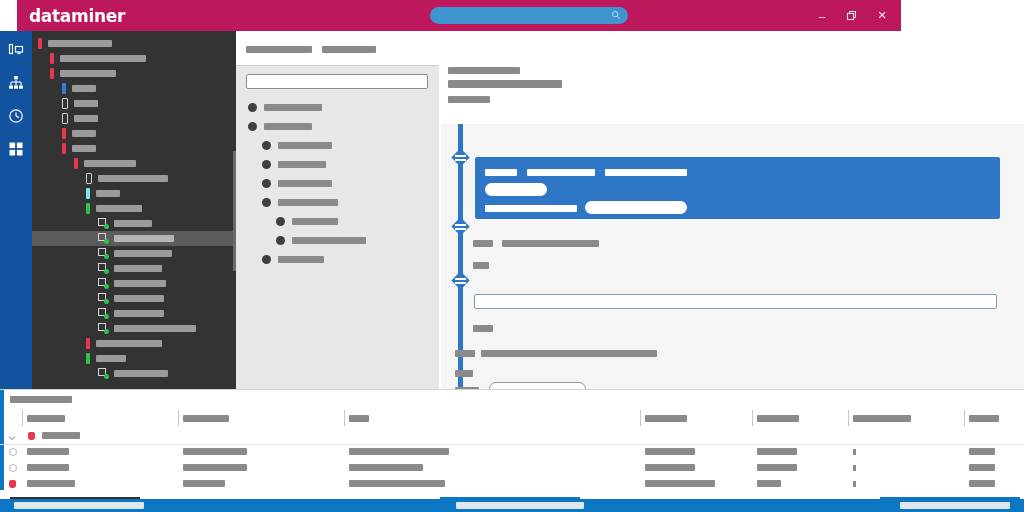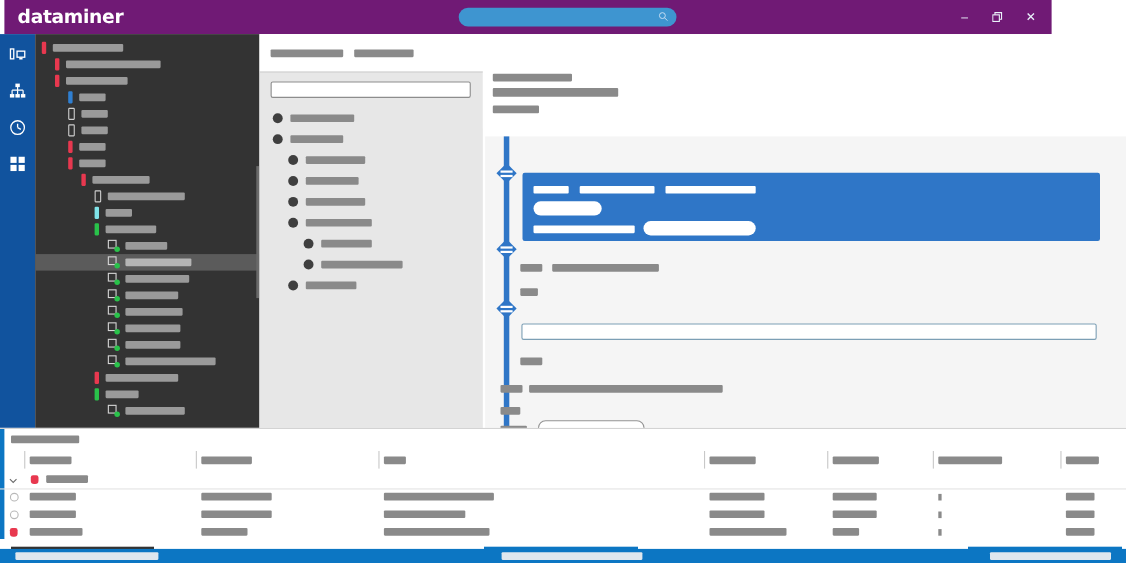--- a/index.html
+++ b/index.html
@@ -31,23 +31,23 @@
     border-radius: 1px;
     vertical-align: middle;
     font-size: 0;
     color: transparent;
     overflow: hidden;
   }
   .bar.white { background: #ffffff; }
 
   
   .titlebar {
-    position: absolute; left: 4px; top: 0;
-    width: 952px; height: 31px;
-    background: #701a75;
+    position: absolute; left: 17px; top: 0;
+    width: 884px; height: 31px;
+    background: #be185d;
     display: flex; align-items: center;
   }
   .logo {
     margin-left: 12px;
     color: #ffffff;
     font-size: 17px;
     font-weight: bold;
     letter-spacing: -0.3px;
     font-family: "DejaVu Sans", sans-serif;
   }

